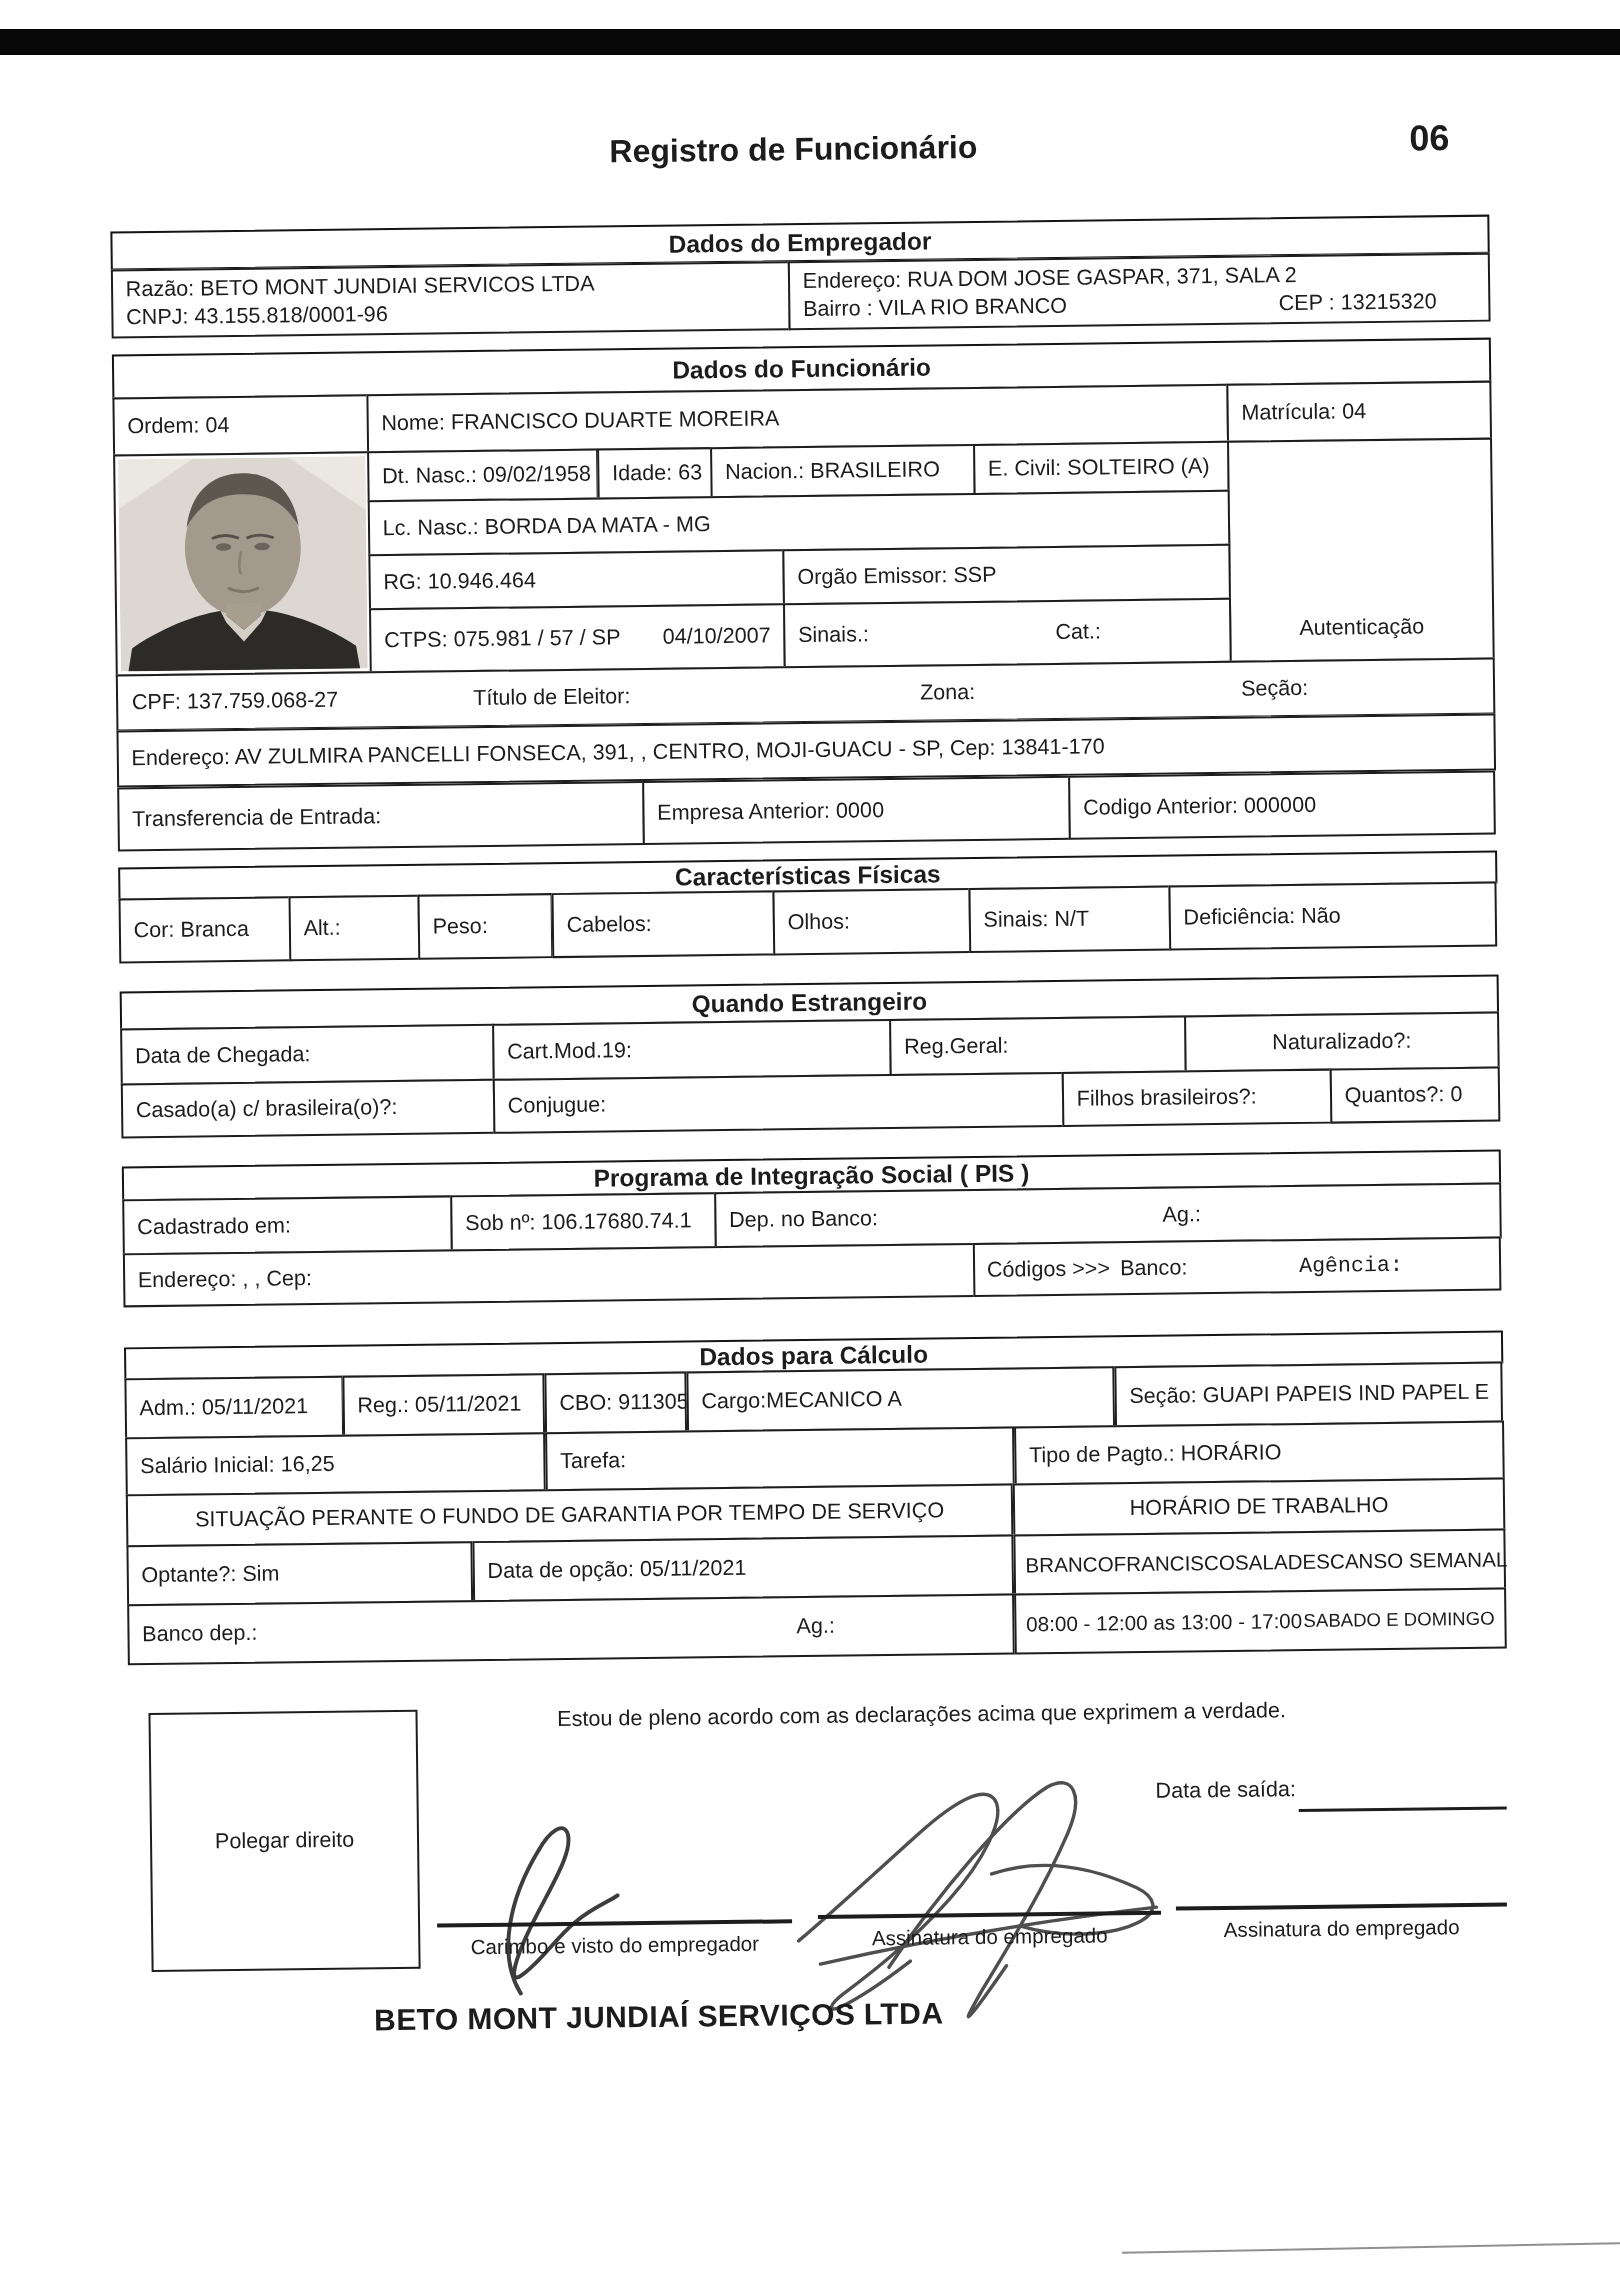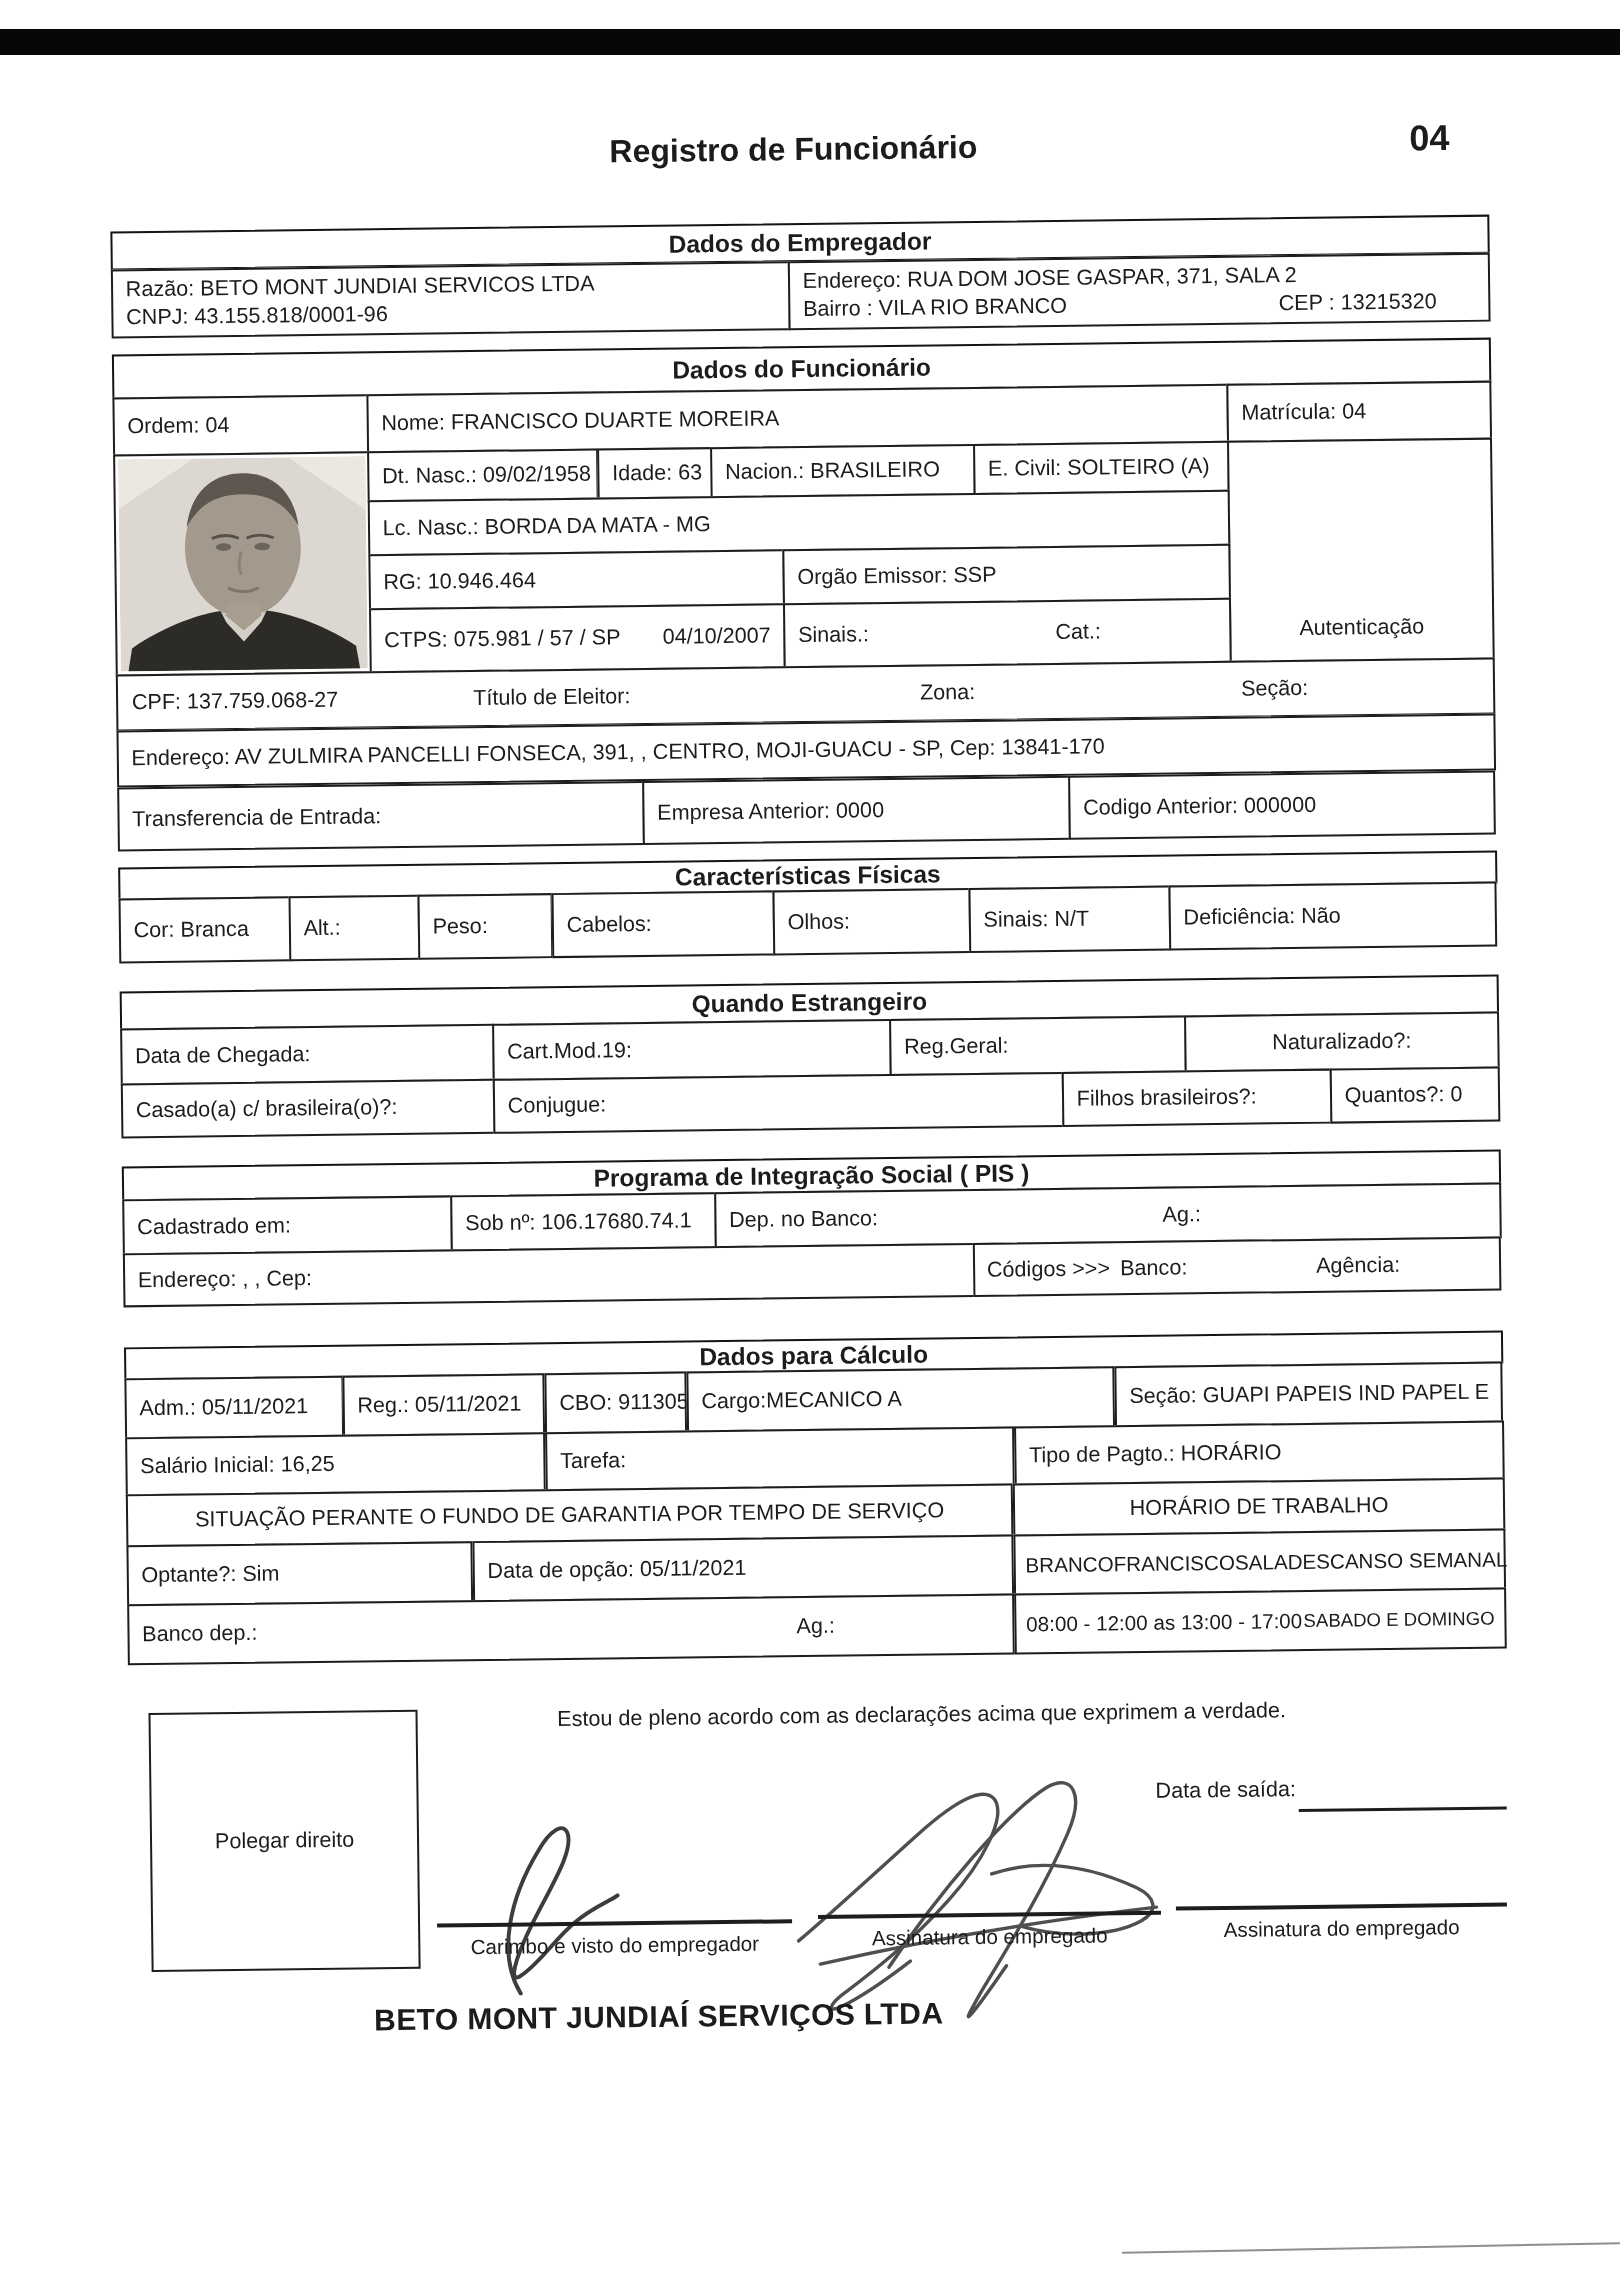--- a/index.html
+++ b/index.html
@@ -30,21 +30,21 @@
   svg { display:block; }
 </style>
 </head>
 <body>
 
 <div class="abs" style="left:0; top:29px; width:1620px; height:25.5px; background:#070707;"></div>
 
 <div class="sheet">
 
   <div class="abs" style="left:557px; top:131px; width:500px; text-align:center; font-size:32px; font-weight:bold;">Registro de Funcionário</div>
-  <div class="abs" style="left:1423px; top:125px; font-size:36px; font-weight:bold;">04</div>
+  <div class="abs" style="left:1423px; top:125px; font-size:36px; font-weight:bold;">06</div>
 
   <div>
     <div class="head" style="left:123px; top:223px; width:1379px; height:39px;">Dados do Empregador</div>
     <div class="cell col2" style="left:123px; top:261px; width:679px; height:69px;">
       <span>Razão: BETO MONT JUNDIAI SERVICOS LTDA</span>
       <span>CNPJ: 43.155.818/0001-96</span>
     </div>
     <div class="cell col2" style="left:800px; top:261px; width:702px; height:69px;">
       <span>Endereço: RUA DOM JOSE GASPAR, 371, SALA 2</span>
       <span class="rowline">
@@ -145,21 +145,21 @@
     <div class="cell" style="left:123px; top:1191px; width:330px; height:56px;">Cadastrado em:</div>
     <div class="cell" style="left:451px; top:1191px; width:266px; height:56px;">Sob nº: 106.17680.74.1</div>
     <div class="cell" style="left:715px; top:1191px; width:787px; height:56px;">
       <span>Dep. no Banco:</span>
       <span class="abs" style="left:446px;">Ag.:</span>
     </div>
     <div class="cell" style="left:123px; top:1245px; width:853px; height:54px;">Endereço: , , Cep:</div>
     <div class="cell" style="left:973px; top:1245px; width:528px; height:54px; padding:0;">
       <span class="abs" style="left:11.8px;">Códigos &gt;&gt;&gt;</span>
       <span class="abs" style="left:145px;text-align:right;">Banco:</span>
-      <span class="abs" style="left:341px;">Agência:</span>
+      <span class="abs" style="left:324px;font-family:Liberation Mono, monospace;">Agência:</span>
     </div>
   </div>
 
   <div>
     <div class="head" style="left:123px; top:1339px; width:1379px; height:33px;">Dados para Cálculo</div>
     <div class="cell" style="left:123px; top:1370px; width:219px; height:61px;">Adm.: 05/11/2021</div>
     <div class="cell" style="left:341px; top:1370px; width:202px; height:61px;">Reg.: 05/11/2021</div>
     <div class="cell" style="left:543px; top:1370px; width:142px; height:61px;">CBO: 911305</div>
     <div class="cell" style="left:685px; top:1370px; width:428px; height:61px;">Cargo:MECANICO A</div>
     <div class="cell" style="left:1113px; top:1370px; width:388px; height:61px;">Seção: GUAPI PAPEIS IND PAPEL E</div>

